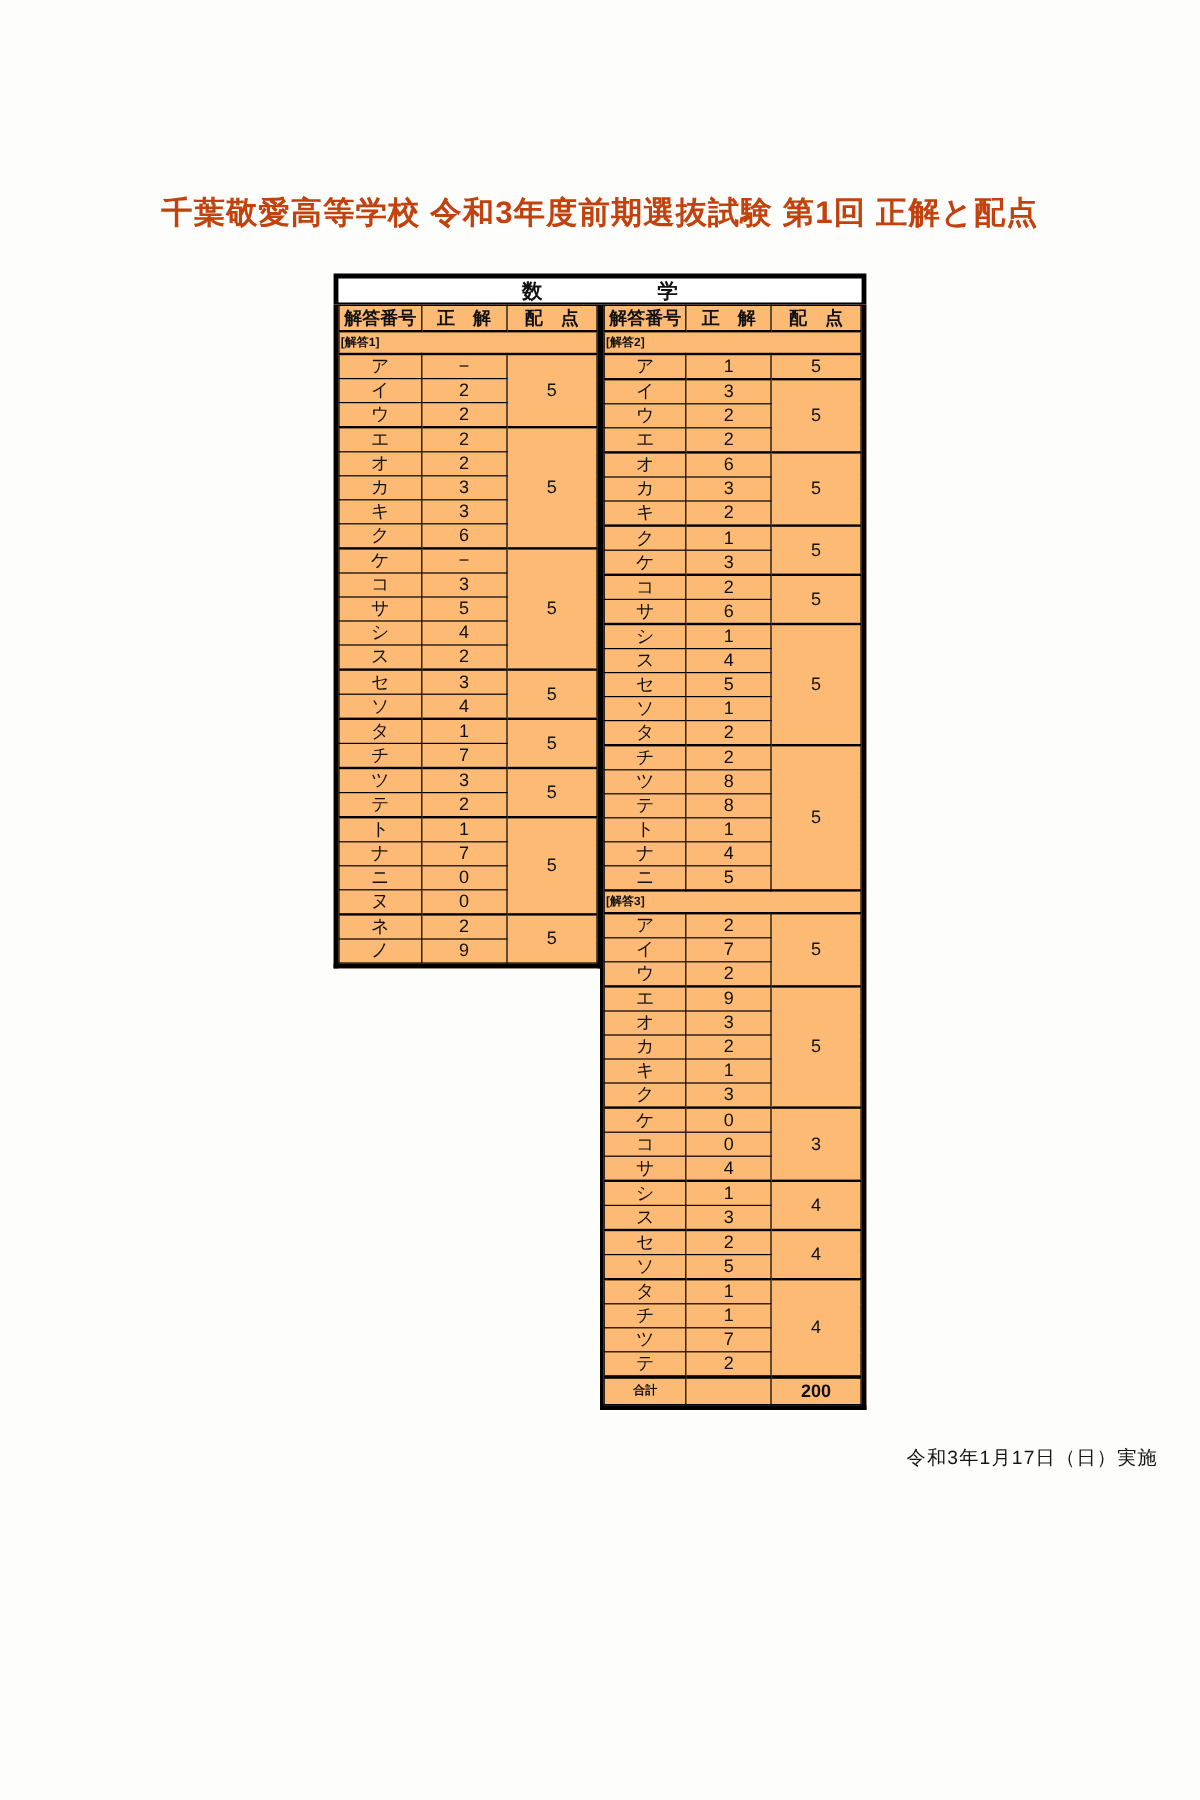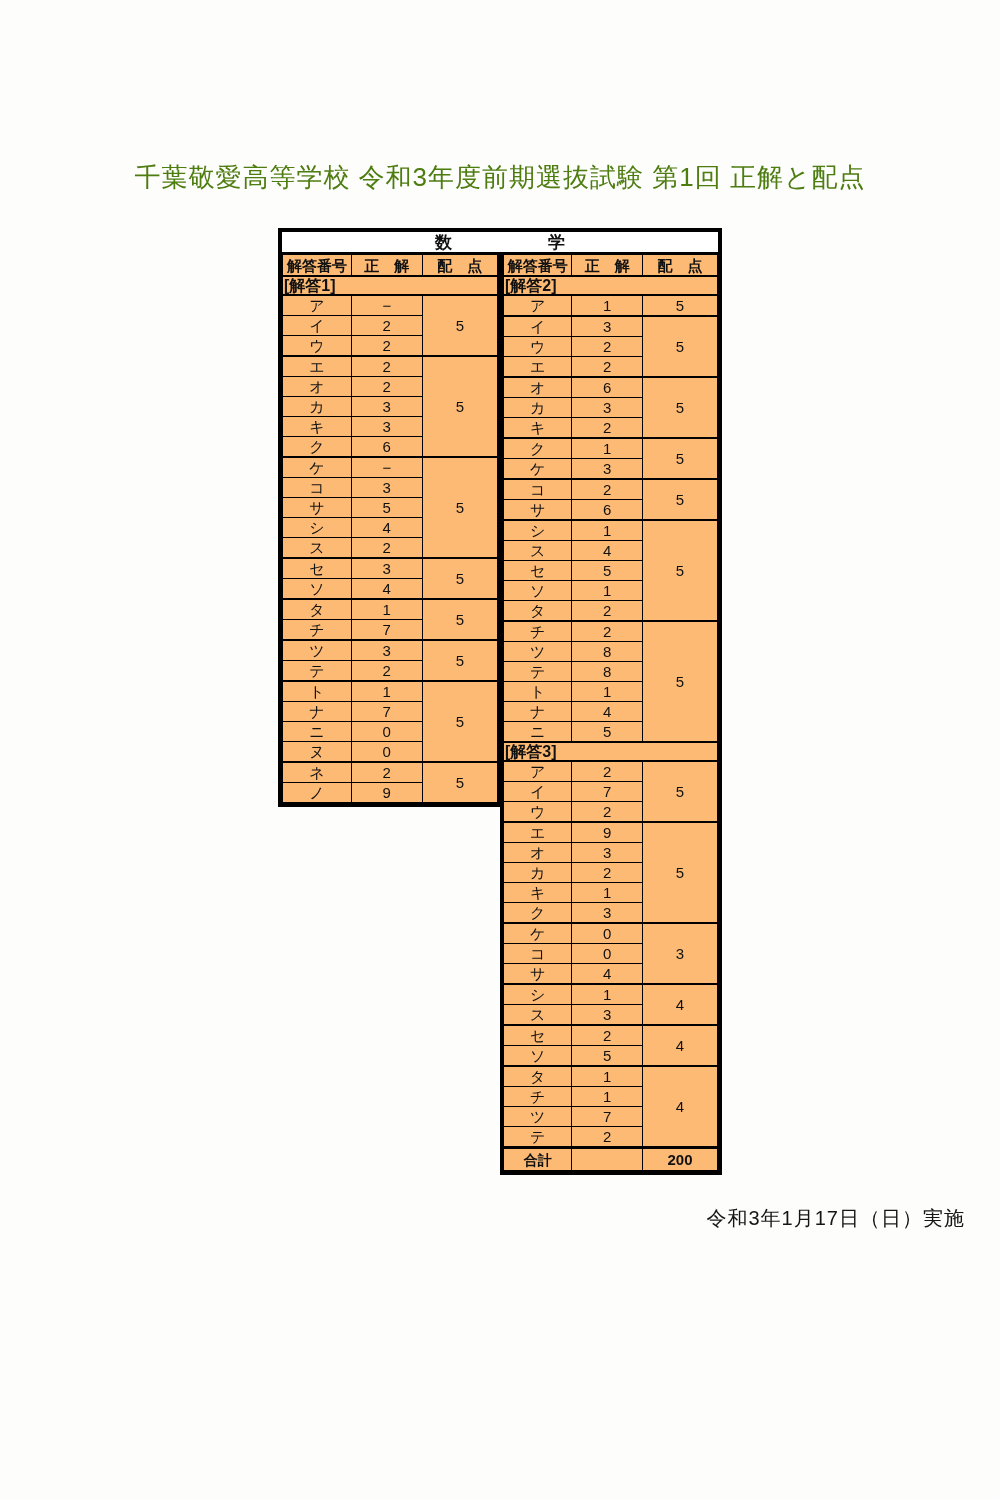--- a/index.html
+++ b/index.html
@@ -12,23 +12,23 @@
     color: #111;
   }
   .title {
     position: absolute;
     top: 160px;
     left: 0;
     width: 1000px;
     margin: 0;
     text-align: center;
     font-size: 26px;
-    font-weight: normal;
+    font-weight: bold;
     letter-spacing: 1px;
-    color: #4d7c0f;
+    color: #c2410c;
   }
   
   .subject-row {
     position: absolute;
     left: 278px;
     top: 228px;
     width: 444px;
     height: 26px;
     box-sizing: border-box;
     border: 4px solid #000;
@@ -80,43 +80,43 @@
   }
   table.answers thead th {
     height: 20px;
     font-weight: bold;
     border-bottom: 2px solid #000;
     letter-spacing: 0;
   }
   tr.section-label-row td {
     height: 17px;
     text-align: left;
-    font-size: 16px;
+    font-size: 10px;
     font-weight: bold;
     border-top: 2px solid #000;
     border-bottom: 2px solid #000;
     padding-left: 1px;
   }
   table.answers td.no-cell,
   table.answers td.ans-cell { height: 19px; }
   table.answers td.pts-cell { font-size: 15px; }
   tr.group-start td { border-top: 2px solid #000; }
   tr.total-row td {
     height: 21px;
     border-top: 3px solid #000;
     font-weight: bold;
   }
-  tr.total-row td.total-label { font-size: 14px; }
+  tr.total-row td.total-label { font-size: 10px; }
   .footer {
     position: absolute;
     top: 1205px;
     left: 0;
     width: 965px;
     text-align: right;
-    font-size: 20px;
+    font-size: 16px;
     letter-spacing: 1px;
     color: #151515;
   }
 </style>
 </head>
 <body>
 
 <div class="page">
 
   <h1 class="title">千葉敬愛高等学校 令和3年度前期選抜試験 第1回 正解と配点</h1>

